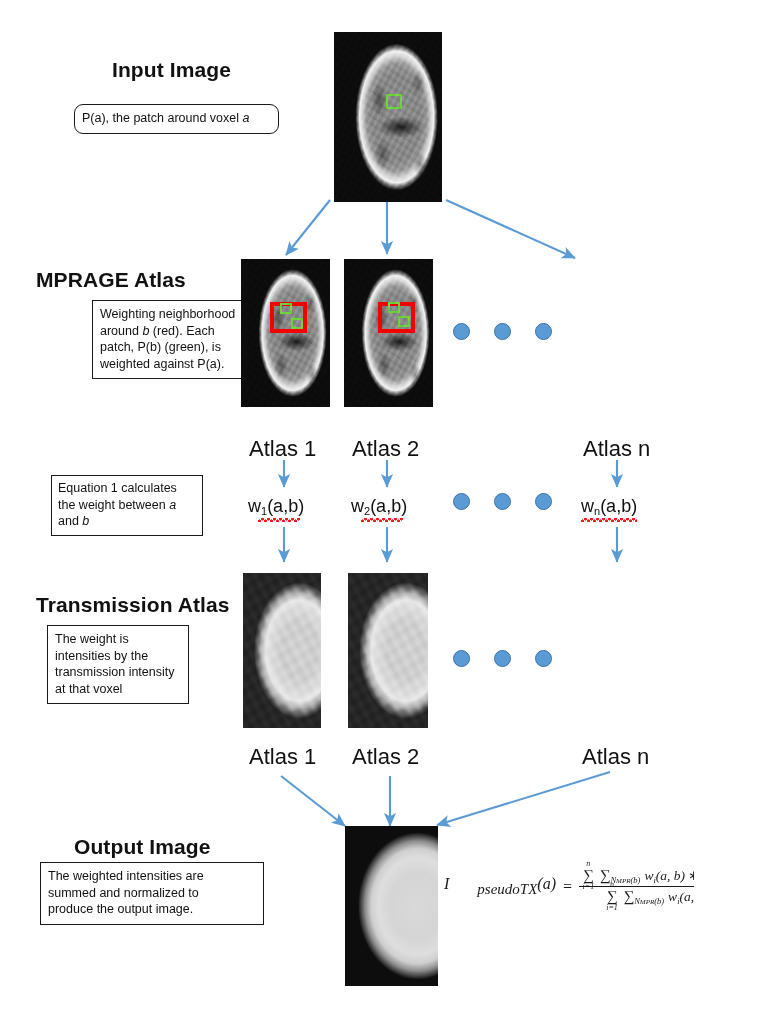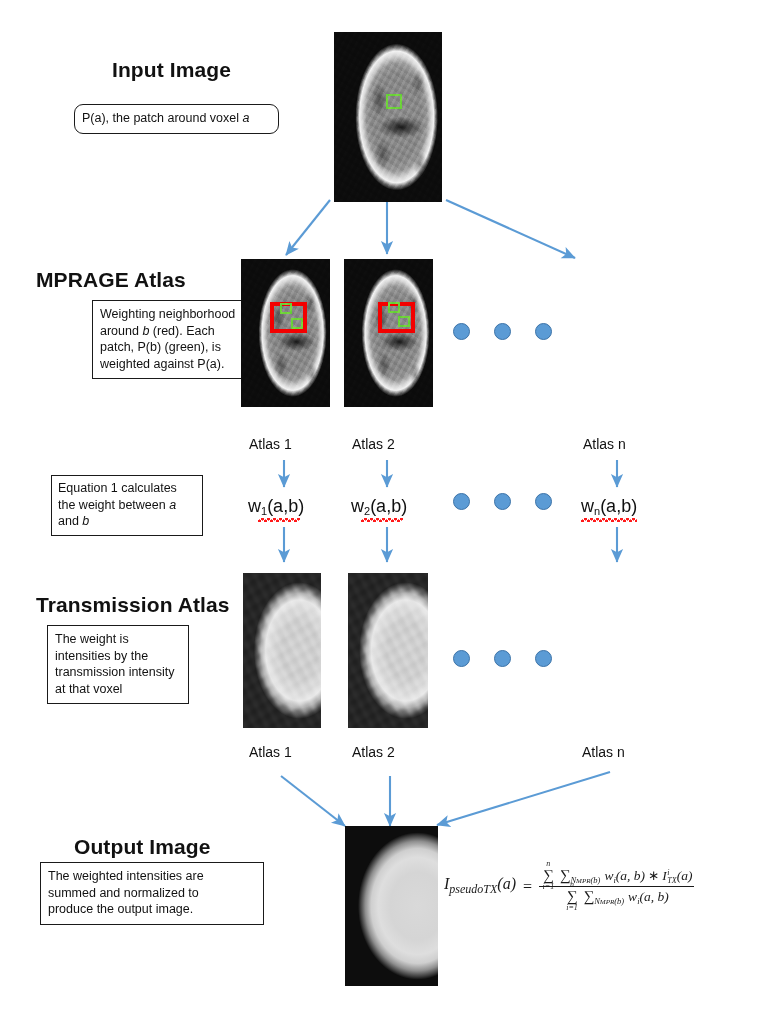--- a/index.html
+++ b/index.html
@@ -111,21 +111,21 @@
   }
   .box-red {
     position: absolute;
     border: 4px solid #f40000;
     box-sizing: border-box;
   }
 
   
   .atlas-label {
     position: absolute;
-    font-size: 14px;
+    font-size: 22px;
     color: #111111;
     white-space: nowrap;
   }
 
   
   .weight-term {
     position: absolute;
     font-size: 18px;
     color: #111111;
     white-space: nowrap;
@@ -169,21 +169,21 @@
   
   .equation {
     position: absolute;
     font-family: "Liberation Serif", serif;
     color: #1a1a1a;
     display: flex;
     align-items: center;
     white-space: nowrap;
   }
   .eq-lhs { font-size: 16px; font-style: italic; }
-  .eq-lhs .sub { font-size: 12px; vertical-align: sub; font-style: italic; }
+  .eq-lhs .sub { font-size: 15px; vertical-align: sub; font-style: italic; margin-left: 28px; }
   .eq-eq { font-size: 16px; margin: 0 7px; }
   .eq-frac {
     display: inline-flex;
     flex-direction: column;
     align-items: center;
   }
   .eq-num, .eq-den {
     font-size: 13.5px;
     padding: 1px 4px;
     font-style: italic;

